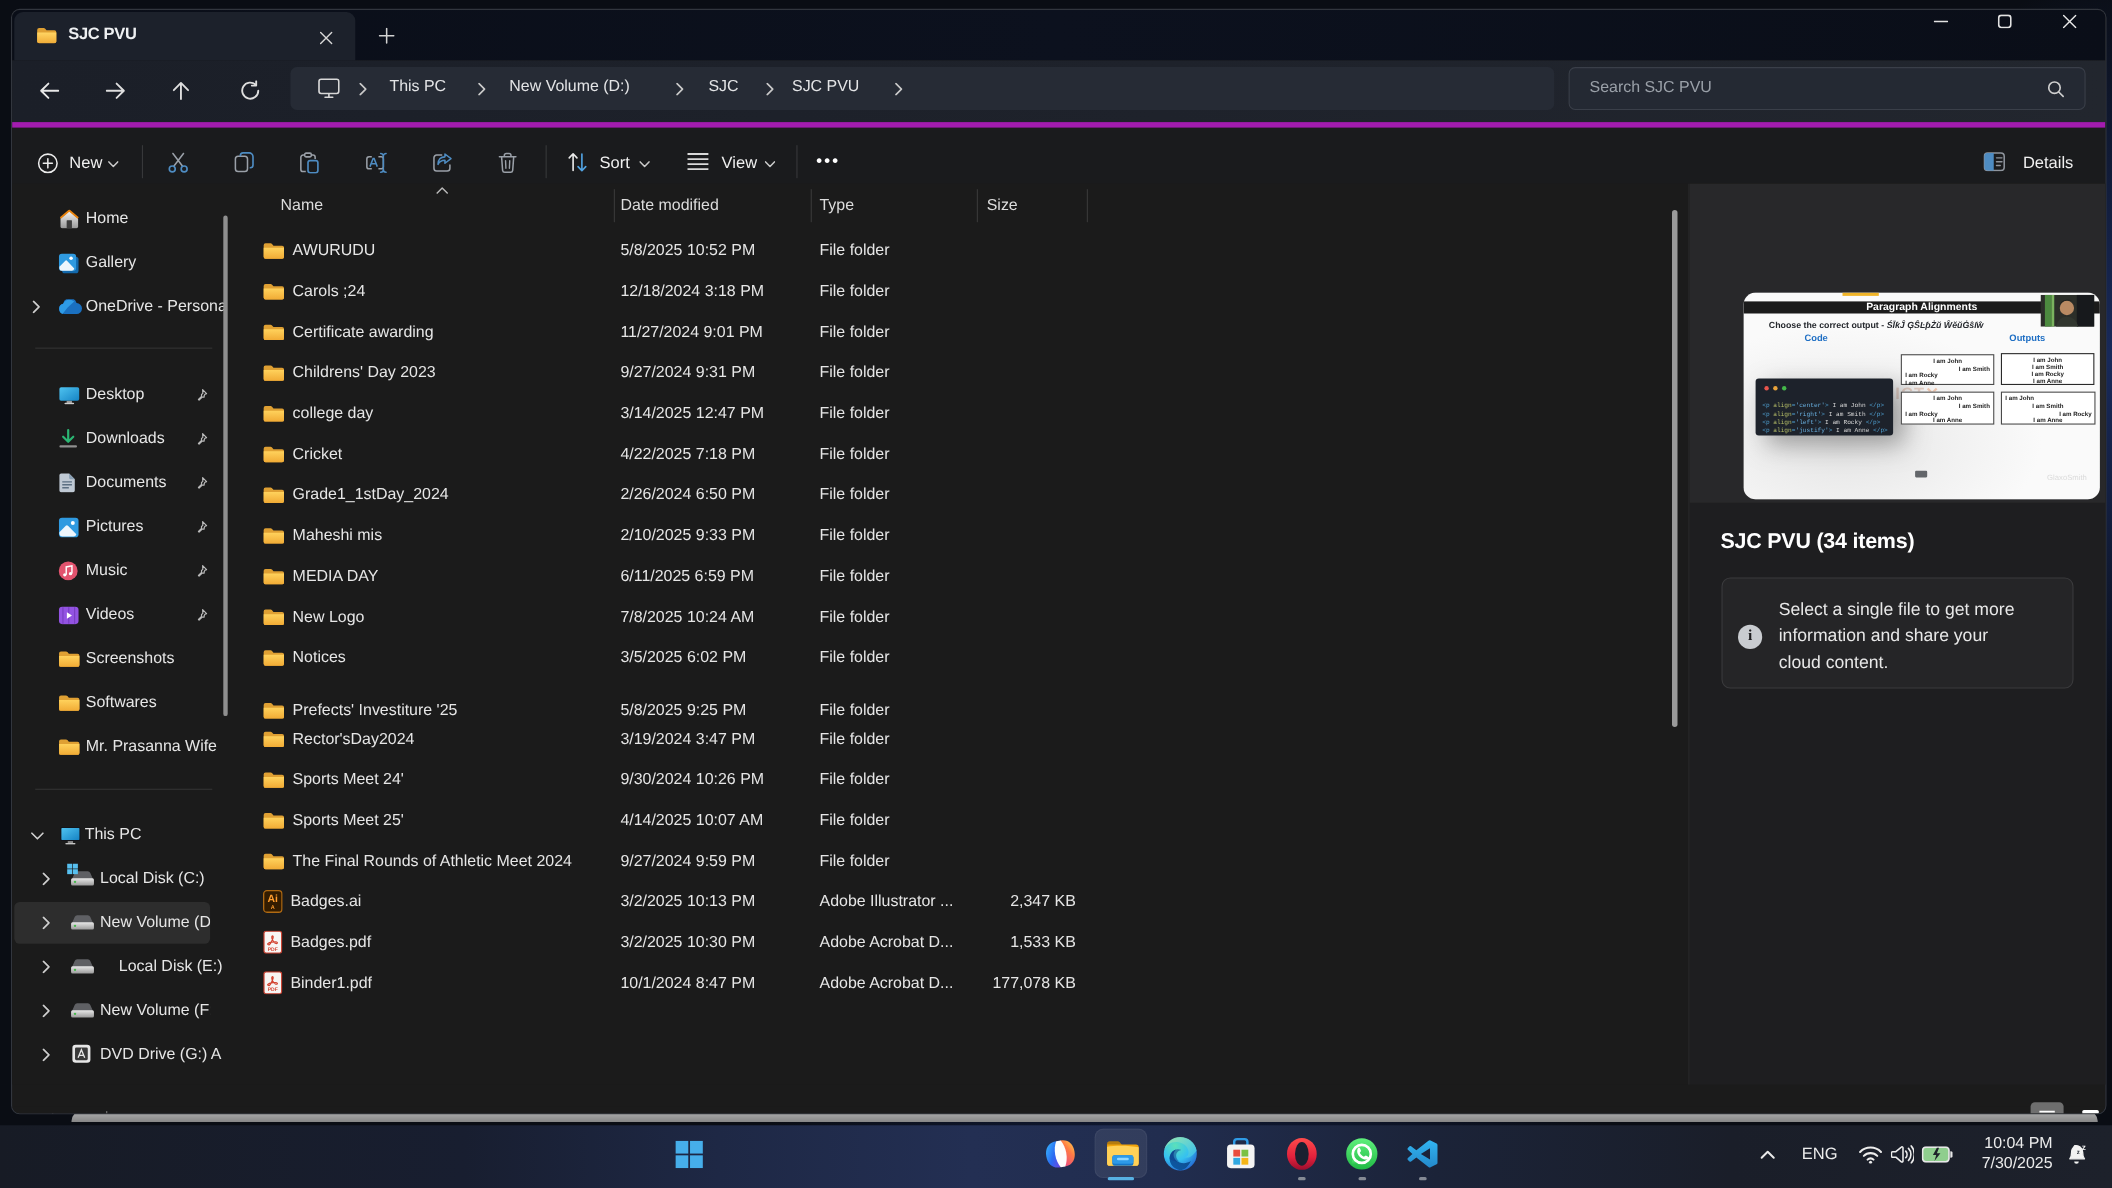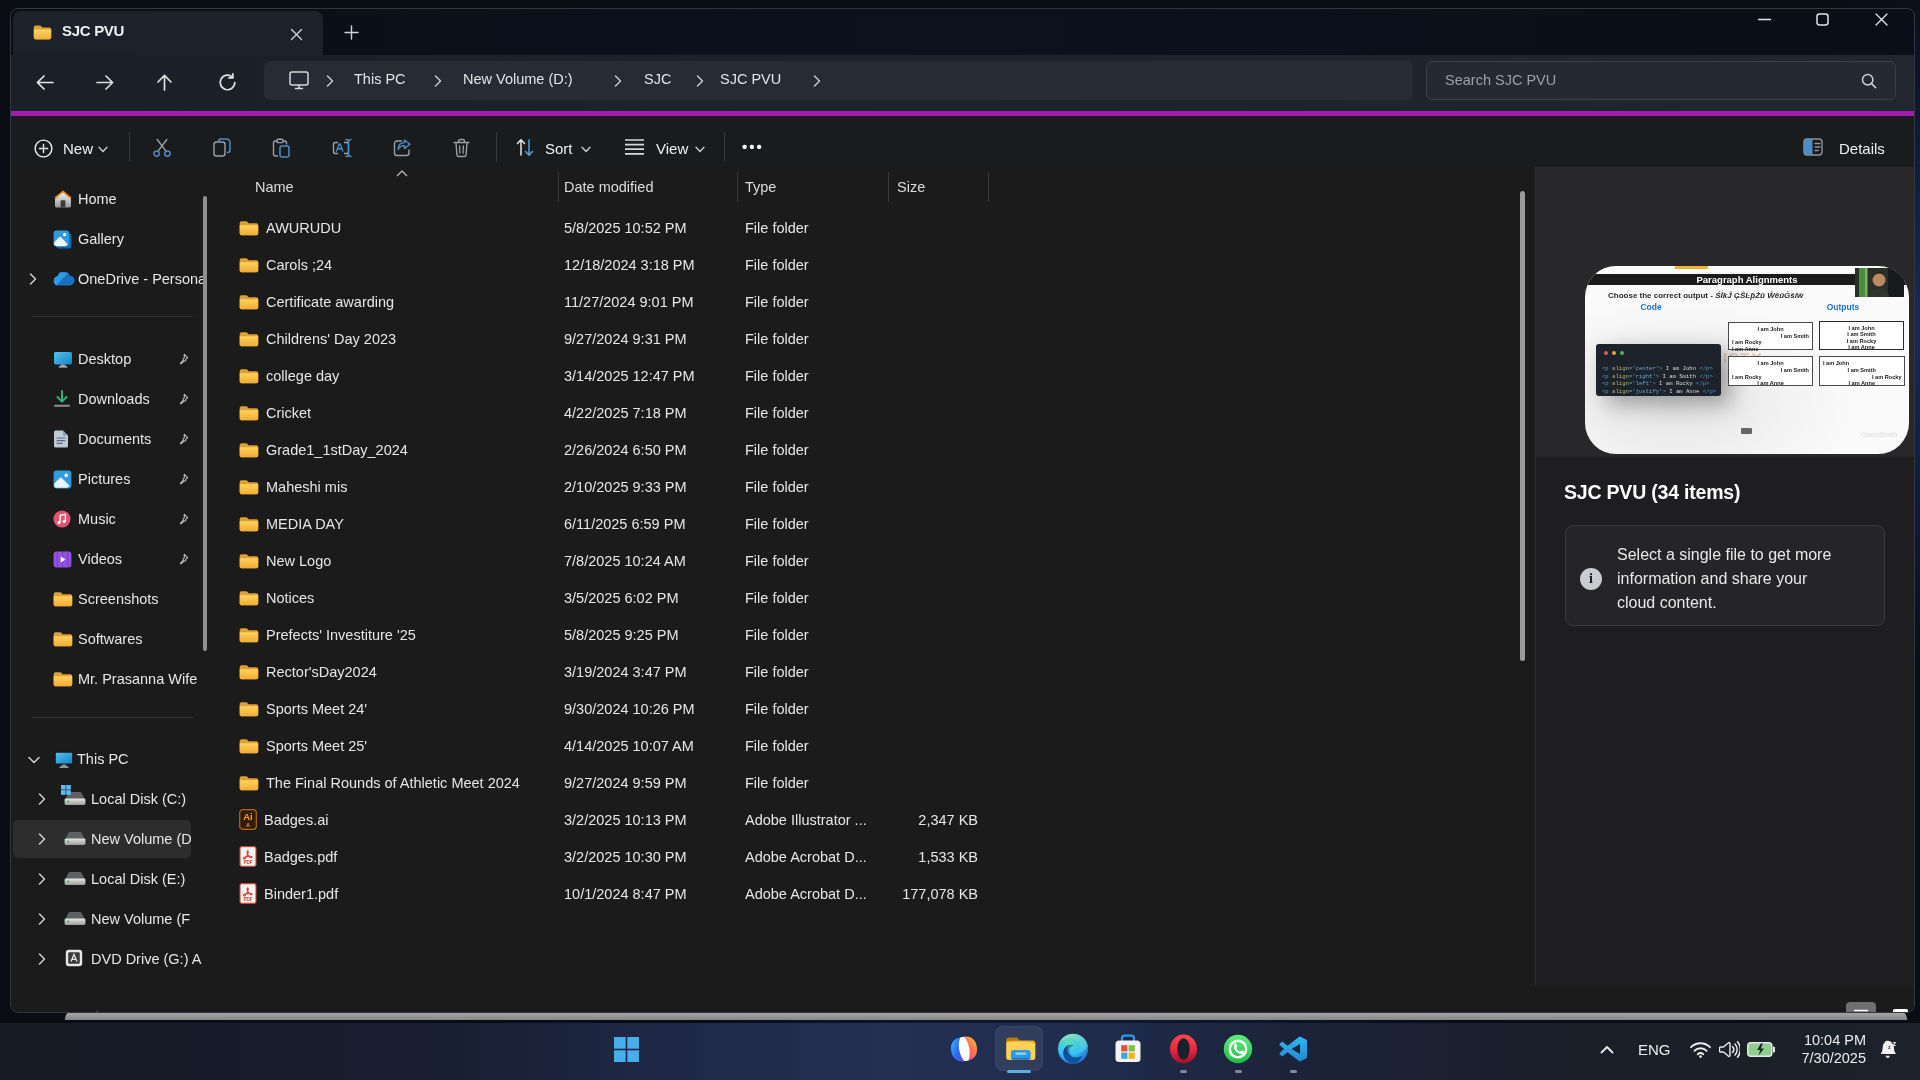--- a/index.html
+++ b/index.html
@@ -77,21 +77,21 @@
   .row { position:absolute; left:218px; width:1290px; height:37px; display:flex; align-items:center; color:#e6e6e6; font-size:14.5px; }
   .c-date { position:absolute; left:335px; }
   .c-type { position:absolute; left:516px; }
   .c-size { position:absolute; left:619px; width:130px; text-align:right;}
 
   
   #pane { position:absolute; left:1525px; top:0; width:380px; height:819px; background:#1e1e20; }
   #paneband { position:absolute; left:0; top:0; width:100%; height:290px; background:#28282a; }
   #pvcard {
     position:absolute; left:49px; top:99px; width:324px; height:188px;
-    border-radius:31px; background:radial-gradient(240px 140px at 28% 72%, #e4e4e4 0%, #f2f2f2 45%, #fafafa 75%), #fafafa; overflow:hidden;
+    border-radius:11px; background:radial-gradient(240px 140px at 28% 72%, #e4e4e4 0%, #f2f2f2 45%, #fafafa 75%), #fafafa; overflow:hidden;
   }
   #pvcode {
     position:absolute; left:11px; top:78px; width:125px; height:52px;
     background:#1d222b; border-radius:3px;
     box-shadow:10px 8px 22px rgba(90,90,90,.55);
   }
   #pvcode .dot { position:absolute; top:7px; width:4px; height:4px; border-radius:50%; }
   #pvcode .cl { position:absolute; left:6px; font-family:"Liberation Mono",monospace; font-size:5.6px; color:#d8d8d8; white-space:nowrap; font-style:normal;}
   #pvcode .cl i { color:#4f9fd0; font-style:normal; }
   #pvcode .cl b { color:#68aede; font-weight:normal; }
@@ -517,21 +517,21 @@
         </svg>
         <div style="position:absolute;left:80px;top:9px;width:100px;white-space:nowrap;overflow:hidden">New Volume (D:)</div>
       </div>
     <div class="siderow" style="left:0;top:695px;width:210px">
         <svg style="position:absolute;left:27px;top:11px" width="8" height="12" viewBox="0 0 8 12">
           <use href="#chevr"></use>
         </svg>
         <svg style="position:absolute;left:52px;top:8px" width="24" height="17" viewBox="0 0 24 17">
           <use href="#drive"></use>
         </svg>
-        <div style="position:absolute;left:80px;top:9px;width:100px;white-space:nowrap;overflow:hidden">Local Disk (E:)</div>
+        <div style="position:absolute;left:97px;top:9px;width:100px;white-space:nowrap;overflow:hidden">Local Disk (E:)</div>
       </div>
     <div class="siderow" style="left:0;top:735px;width:210px">
         <svg style="position:absolute;left:27px;top:11px" width="8" height="12" viewBox="0 0 8 12">
           <use href="#chevr"></use>
         </svg>
         <svg style="position:absolute;left:52px;top:8px" width="24" height="17" viewBox="0 0 24 17">
           <use href="#drive"></use>
         </svg>
         <div style="position:absolute;left:80px;top:9px;width:100px;white-space:nowrap;overflow:hidden">New Volume (F:)</div>
       </div>
@@ -638,21 +638,21 @@
         <span class="c-type">File folder</span>
       </div>
     <div class="row" style="top:412px">
         <svg style="margin-left:10px;flex:none" width="20" height="16" viewBox="0 0 20 16">
           <use href="#folder"></use>
         </svg>
         <span class="nm">Notices</span>
         <span class="c-date">3/5/2025 6:02 PM</span>
         <span class="c-type">File folder</span>
       </div>
-    <div class="row" style="top:449px">
+    <div class="row" style="top:460px">
         <svg style="margin-left:10px;flex:none" width="20" height="16" viewBox="0 0 20 16">
           <use href="#folder"></use>
         </svg>
         <span class="nm">Prefects' Investiture '25</span>
         <span class="c-date">5/8/2025 9:25 PM</span>
         <span class="c-type">File folder</span>
       </div>
     <div class="row" style="top:486px">
         <svg style="margin-left:10px;flex:none" width="20" height="16" viewBox="0 0 20 16">
           <use href="#folder"></use>

